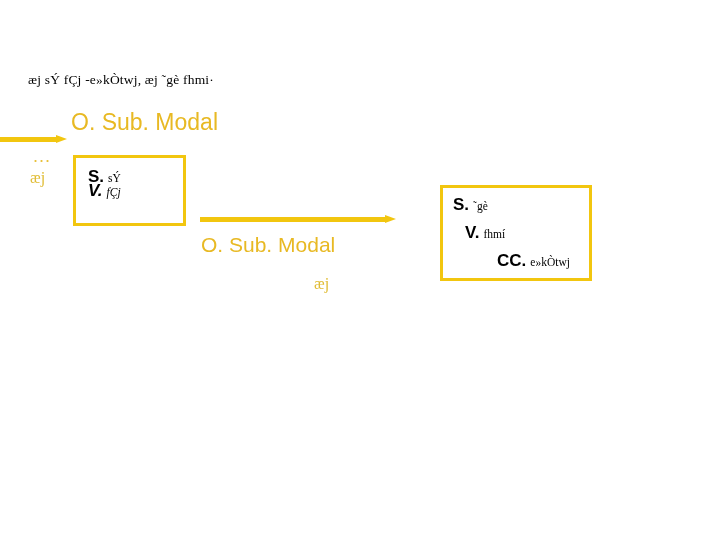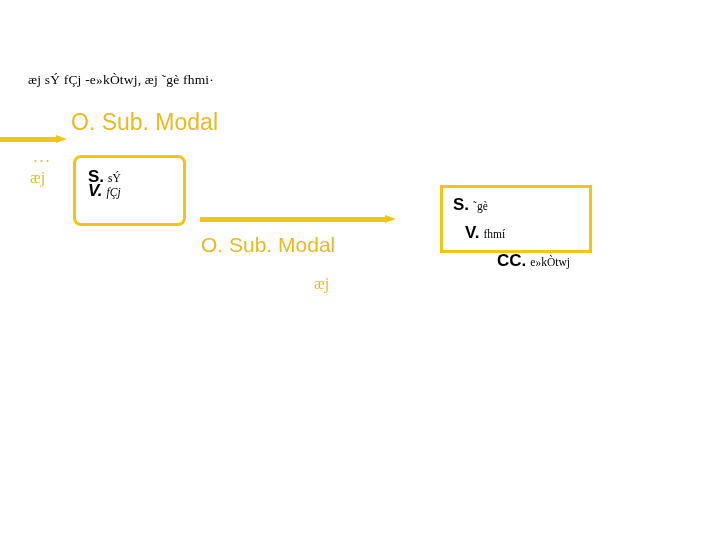--- a/index.html
+++ b/index.html
@@ -109,27 +109,26 @@
     position: absolute;
     background: #FFFFFF;
     border: 3px solid #F2C60F;
     box-sizing: border-box;
   }
   #box-left {
     left: 73px;
     top: 155px;
     width: 113px;
     height: 71px;
-    border-radius: 8px;
   }
   #box-right {
     left: 440px;
     top: 185px;
     width: 152px;
-    height: 68px;
+    height: 96px;
   }
 
   .row {
     position: absolute;
     white-space: nowrap;
     line-height: 1;
   }
   .tag {
     font-family: "Liberation Sans", sans-serif;
     font-size: 17px;

